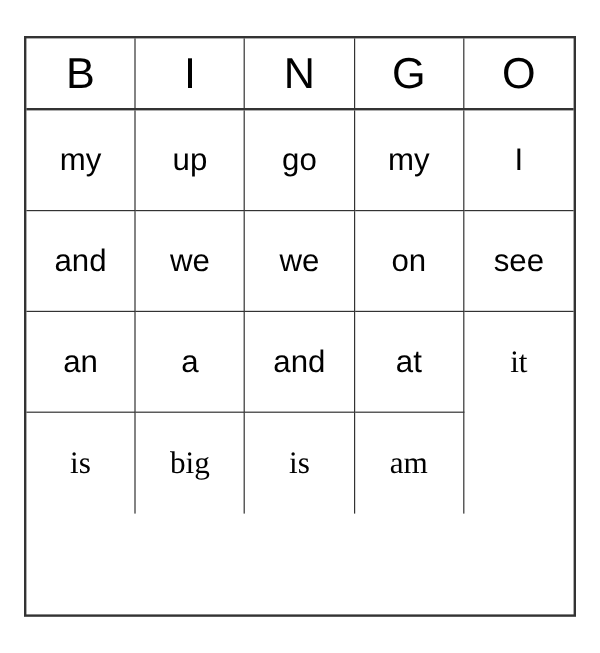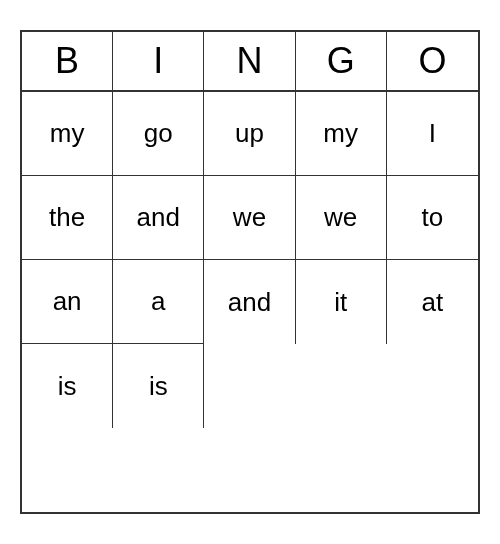--- a/index.html
+++ b/index.html
@@ -57,45 +57,48 @@
       align-items: center;
       justify-content: center;
     }
 
     .bingo-cell:nth-child(5n) {
       border-right: none;
     }
 
     .bingo-cell:nth-last-child(-n+5) {
       border-bottom: none;
+      font-family: Liberation Serif, serif;
     }
   </style>
 </head>
 <body>
 
 <div class="bingo-card">
   <div class="bingo-header">
   <div class="bingo-header-cell">B</div>
       <div class="bingo-header-cell">I</div>
       <div class="bingo-header-cell">N</div>
       <div class="bingo-header-cell">G</div>
       <div class="bingo-header-cell">O</div>
     </div>
   <div class="bingo-grid">
   <div class="bingo-cell">my</div>
+      <div class="bingo-cell">up</div>
       <div class="bingo-cell">go</div>
-      <div class="bingo-cell">up</div>
       <div class="bingo-cell">my</div>
       <div class="bingo-cell">I</div>
-      <div class="bingo-cell">the</div>
       <div class="bingo-cell">and</div>
       <div class="bingo-cell">we</div>
       <div class="bingo-cell">we</div>
-      <div class="bingo-cell">to</div>
+      <div class="bingo-cell">on</div>
+      <div class="bingo-cell">see</div>
       <div class="bingo-cell">an</div>
       <div class="bingo-cell">a</div>
       <div class="bingo-cell">and</div>
+      <div class="bingo-cell">at</div>
       <div class="bingo-cell">it</div>
-      <div class="bingo-cell">at</div>
       <div class="bingo-cell">is</div>
+      <div class="bingo-cell">big</div>
       <div class="bingo-cell">is</div>
+      <div class="bingo-cell">am</div>
     </div>
 </div>
 
 </body></html>

